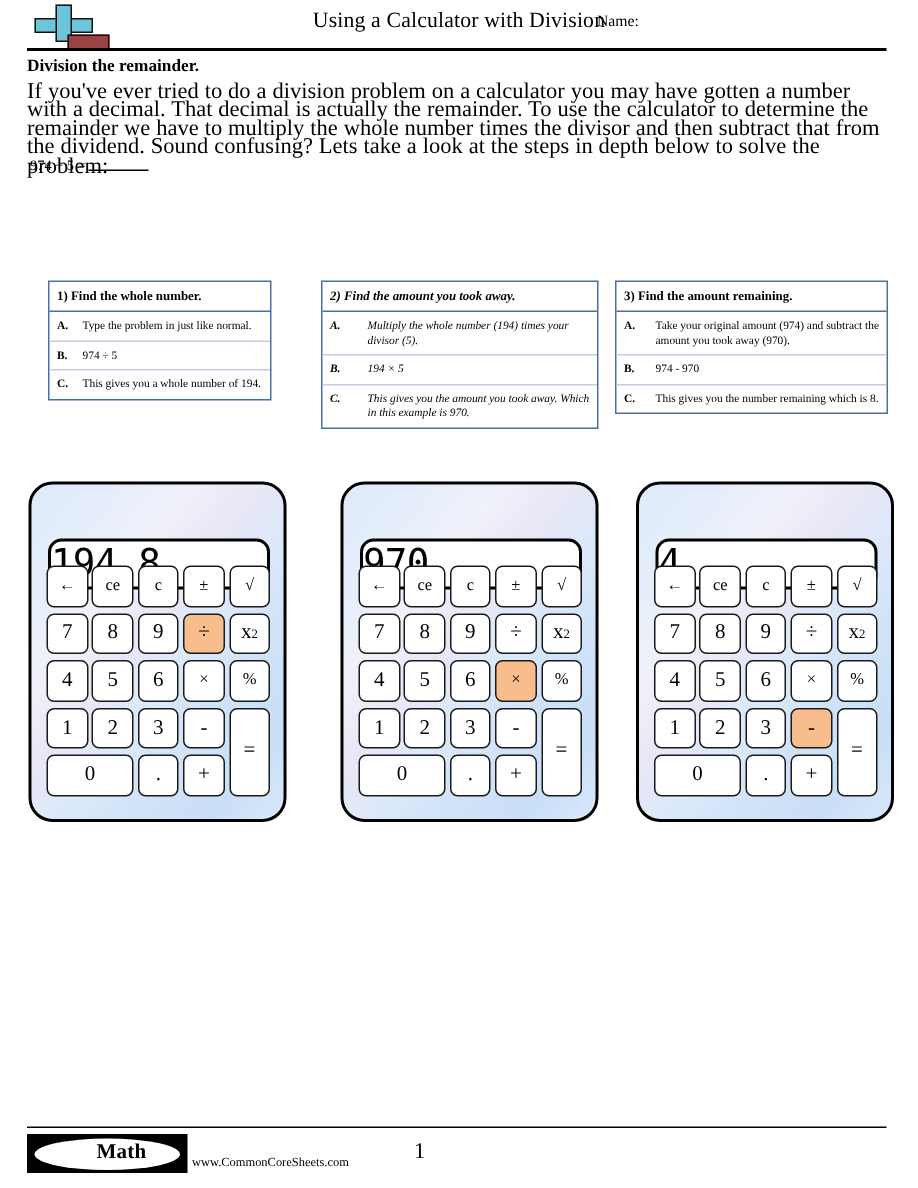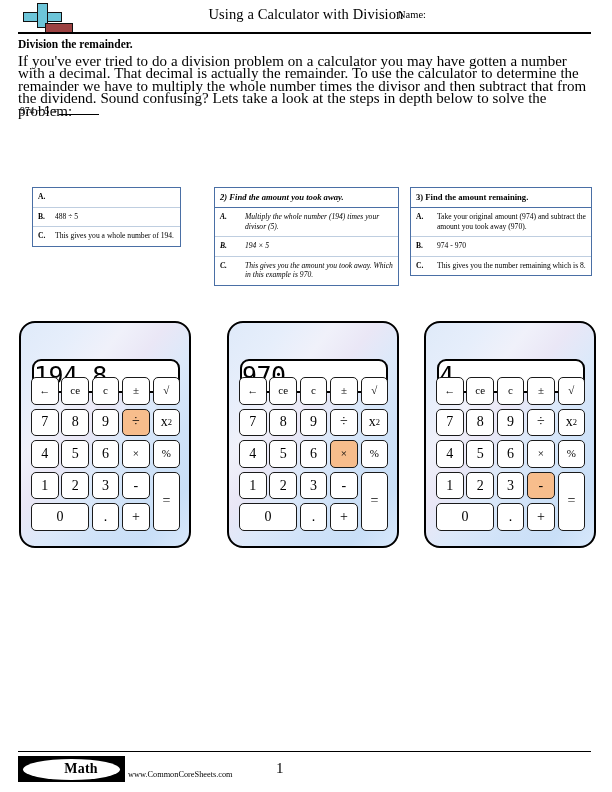--- a/index.html
+++ b/index.html
@@ -280,26 +280,28 @@
   <div class="header-rule"></div>
 </div>
 
 <div class="section-title">Division the remainder.</div>
 <div class="intro-body">If you've ever tried to do a division problem on a calculator you may have gotten a number with a decimal. That decimal is actually the remainder. To use the calculator to determine the remainder we have to multiply the whole number times the divisor and then subtract that from the dividend. Sound confusing? Lets take a look at the steps in depth below to solve the problem:</div>
 <div class="problem-line">
   <span>974 ÷ 5 =</span><span class="blank-line"></span>
 </div>
 
 <div class="step-box b1">
+  <div class="step-head">1) Find the whole number.</div>
   <div class="step-row">
     <div class="step-letter">A.</div>
+    <div class="step-text">Type the problem in just like normal.</div>
   </div>
   <div class="step-row">
     <div class="step-letter">B.</div>
-    <div class="step-text">488 ÷ 5</div>
+    <div class="step-text">974 ÷ 5</div>
   </div>
   <div class="step-row">
     <div class="step-letter">C.</div>
     <div class="step-text">This gives you a whole number of 194.</div>
   </div>
 </div>
 
 <div class="step-box b2">
   <div class="step-head">2) Find the amount you took away.</div>
   <div class="step-row">

